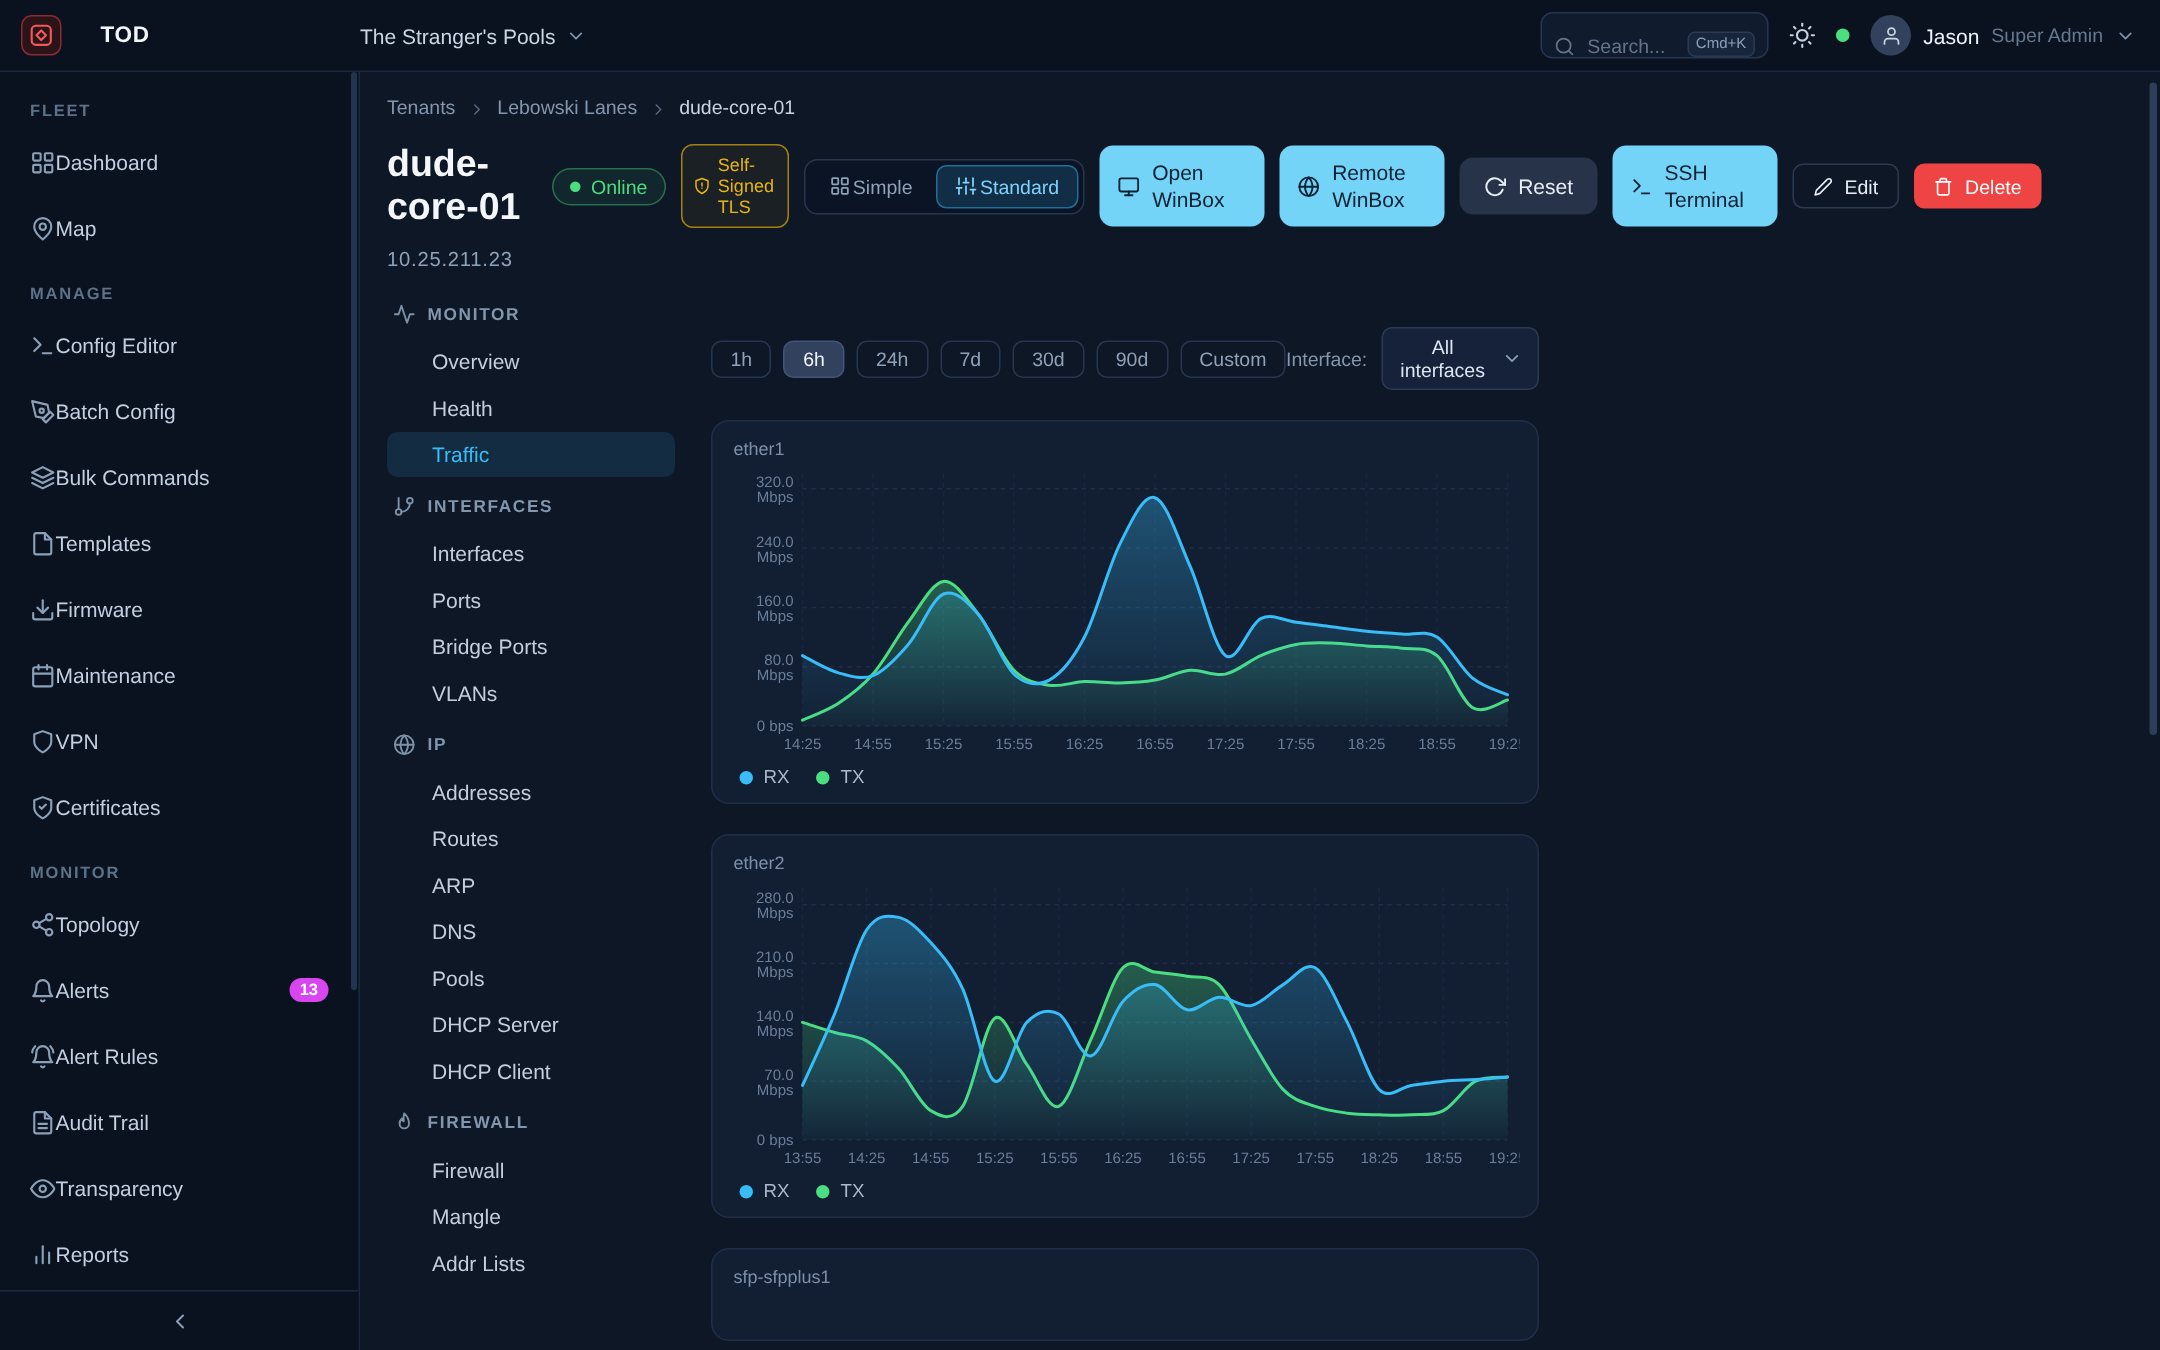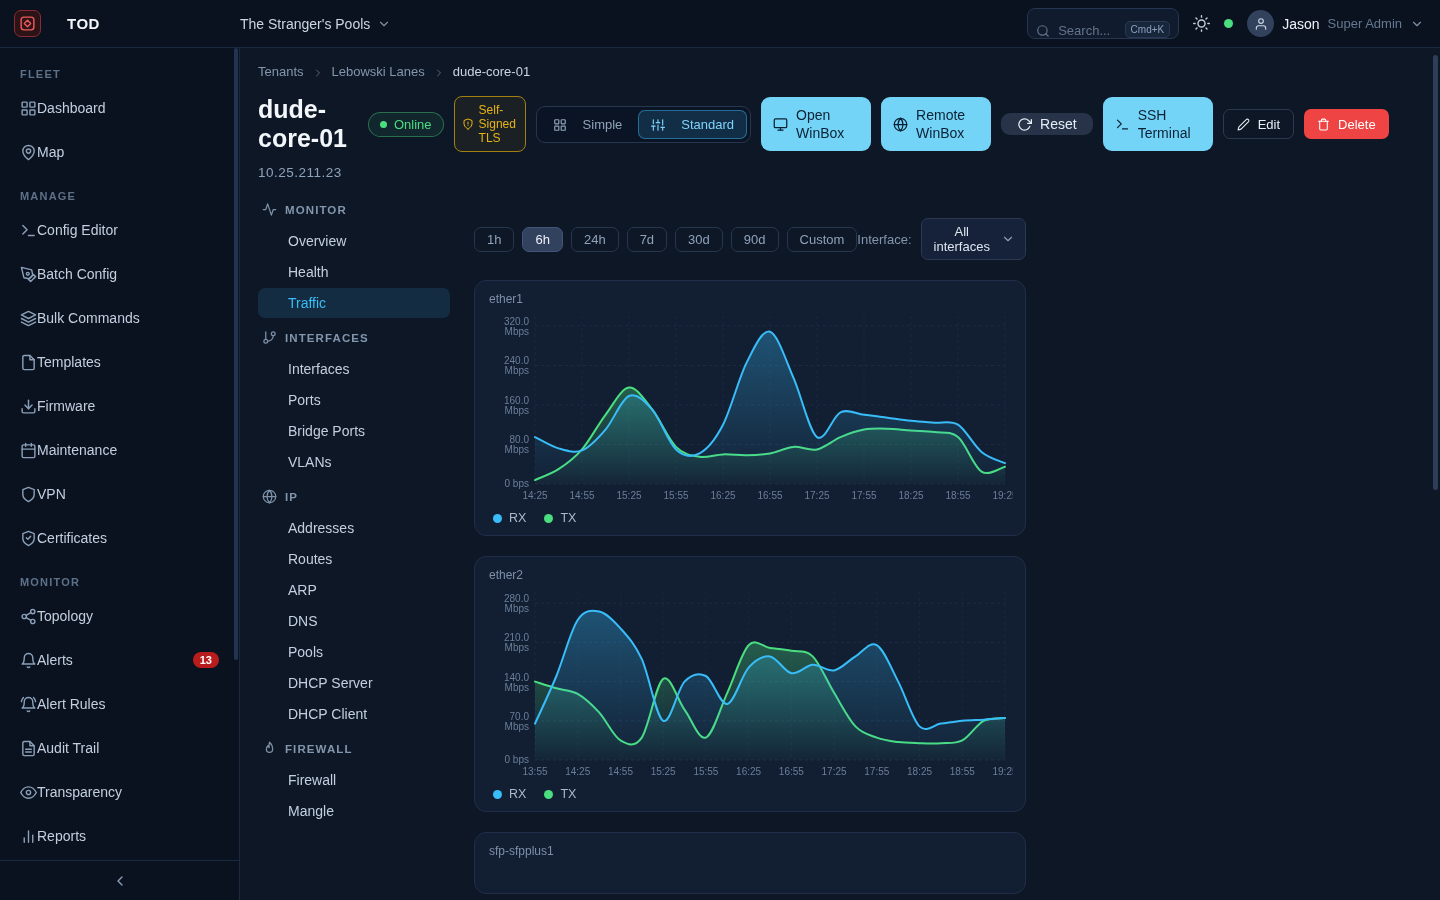--- a/index.html
+++ b/index.html
@@ -31,45 +31,45 @@
   .uname{font-size:14px;color:#eef3f9}
   .urole{font-size:13px;color:#64788f}
   .userchip>.ic{color:#7d91a8}
   
   .body-row{flex:1;display:flex;min-height:0}
   .sidebar{width:240px;flex:none;background:#0a1220;border-right:1px solid #1b2940;position:relative;padding:20px 10px 0}
   .side-label{font-size:11px;letter-spacing:1.2px;color:#5d7189;font-weight:700;margin:18px 10px 8px;text-transform:uppercase}
   .side-label:first-child{margin-top:0}
   .side-item{display:flex;align-items:center;height:40px;padding:0 10px;margin-bottom:4px;border-radius:8px;color:#c3cfdf;font-size:14px;cursor:pointer;text-decoration:none}
   .side-item .ic{color:#8ba0b8}
-  .count-badge{margin-left:auto;background:#b91c1c;color:#fff;font-size:11px;font-weight:700;border-radius:10px;padding:2px 7px}
+  .count-badge{margin-left:auto;background:#d946ef;color:#fff;font-size:11px;font-weight:700;border-radius:10px;padding:2px 7px}
   .sidebar-scrollthumb{position:absolute;top:0;right:1px;width:4px;height:612px;background:#24344f;border-radius:2px}
   .sidebar-foot{position:absolute;left:0;right:0;bottom:0;height:40px;border-top:1px solid #1b2940;display:flex;align-items:center;justify-content:center;color:#8ba0b8;cursor:pointer;background:#0a1220}
   
   .content{flex:1;background:#0e1726;overflow:hidden;padding:16px 0 0 18px;position:relative}
   .breadcrumb{display:flex;align-items:flex-end;gap:8px;font-size:13px;color:#8296ad}
   .breadcrumb a{color:#8296ad;text-decoration:none;cursor:pointer}
   .breadcrumb .ic{color:#54677e}
   .bc-cur{color:#c9d4e2}
   .device-header{display:flex;align-items:flex-start;gap:16px;margin-top:16px}
   .title-col{width:94px;flex:none}
   .title-col h1{font-size:25px;line-height:29px;font-weight:700;color:#f3f7fb;overflow-wrap:anywhere}
   .ip{margin-top:12px;font-family:Liberation Sans, sans-serif;font-size:13.5px;letter-spacing:.5px;color:#8ea2ba}
   .actions-row{display:flex;align-items:center;gap:10px;height:58px}
   .badge-online{display:inline-flex;align-items:center;gap:7px;padding:4px 11px;border-radius:999px;border:1px solid rgba(74,222,128,.4);background:rgba(74,222,128,.08);color:#4ade80;font-size:13px}
   .badge-online i{width:7px;height:7px;border-radius:50%;background:#4ade80}
   .badge-tls{display:flex;align-items:center;gap:5px;width:72px;padding:6px 7px;border-radius:8px;border:1px solid #a3810f;background:rgba(231,180,22,.06);color:#e7b416;font-size:12px;line-height:14px}
   .badge-tls .ic{flex:none;width:12px;height:12px}
   .segmented{display:flex;gap:3px;background:#0b1424;border:1px solid #27364f;border-radius:9px;padding:3px}
-  .seg-btn{display:flex;align-items:flex-end;gap:16px;border:1px solid transparent;background:none;border-radius:7px;padding:6px 12px;font-size:13px;color:#8ea2ba;cursor:pointer;font-family:inherit}
+  .seg-btn{display:flex;align-items:flex-start;gap:2px;border:1px solid transparent;background:none;border-radius:7px;padding:6px 12px;font-size:13px;color:#8ea2ba;cursor:pointer;font-family:inherit}
   .seg-btn.active{background:rgba(56,189,248,.16);border-color:rgba(56,189,248,.45);color:#7dd3fc}
   .btn{display:flex;align-items:center;gap:8px;border:none;border-radius:9px;cursor:pointer;font-family:inherit;font-size:14px}
   .btn-cyan{background:#74d4f8;color:#0a2234;width:110px;min-height:54px;padding:6px 12px;font-weight:500;text-align:left;line-height:18px}
   .btn-cyan .ic{flex:none;color:#0a2234}
-  .btn-dark{background:#273349;color:#e6edf5;height:22px;padding:0 16px}
+  .btn-dark{background:#273349;color:#e6edf5;height:38px;padding:0 16px}
   .btn-outline{background:transparent;border:1px solid #2b3a52;color:#e6edf5;height:30px;padding:0 13px;font-size:13px;border-radius:7px}
   .btn-red{background:#ef4444;color:#fff;height:30px;padding:0 13px;font-size:13px;border-radius:7px}
   
   .panel-row{display:flex;margin-top:10px;gap:24px}
   .subnav{width:192px;flex:none}
   .sub-head{display:flex;align-items:center;gap:8px;font-size:11.5px;letter-spacing:1.1px;font-weight:700;text-transform:uppercase;color:#8296ad;padding:8px 4px;margin-top:4px}
   .sub-head .ic{color:#7d91a8}
   .sub-item{display:block;padding:7px 10px 7px 30px;margin:1px 0;border-radius:7px;color:#c3cfdf;font-size:14px;text-decoration:none;cursor:pointer}
   .sub-item.active{background:rgba(56,189,248,.13);color:#38bdf8}
   .charts{width:552px;flex:none}
@@ -523,20 +523,21 @@
           <div class="sub-head">
             <span class="ic ic-15">
                 <svg viewBox="0 0 24 24" fill="none" stroke="currentColor" stroke-width="2" stroke-linecap="round" stroke-linejoin="round">
                   <path d="M12 2s5 4.5 5 11a5 5 0 0 1-10 0c0-2 1-4 2.5-5.5.2 1.5 1 2.5 2 3C11 8 11 5 12 2z"></path>
                 </svg>
               </span>
             <span>Firewall</span>
           </div>
           <a class="sub-item">Firewall</a>
           <a class="sub-item">Mangle</a>
+          <a class="sub-item">Addr Lists</a>
         </nav>
 
         <section class="charts">
           <div class="charts-toolbar">
             <div class="pills">
               <button class="pill">1h</button>
               <button class="pill active">6h</button>
               <button class="pill">24h</button>
               <button class="pill">7d</button>
               <button class="pill">30d</button>

